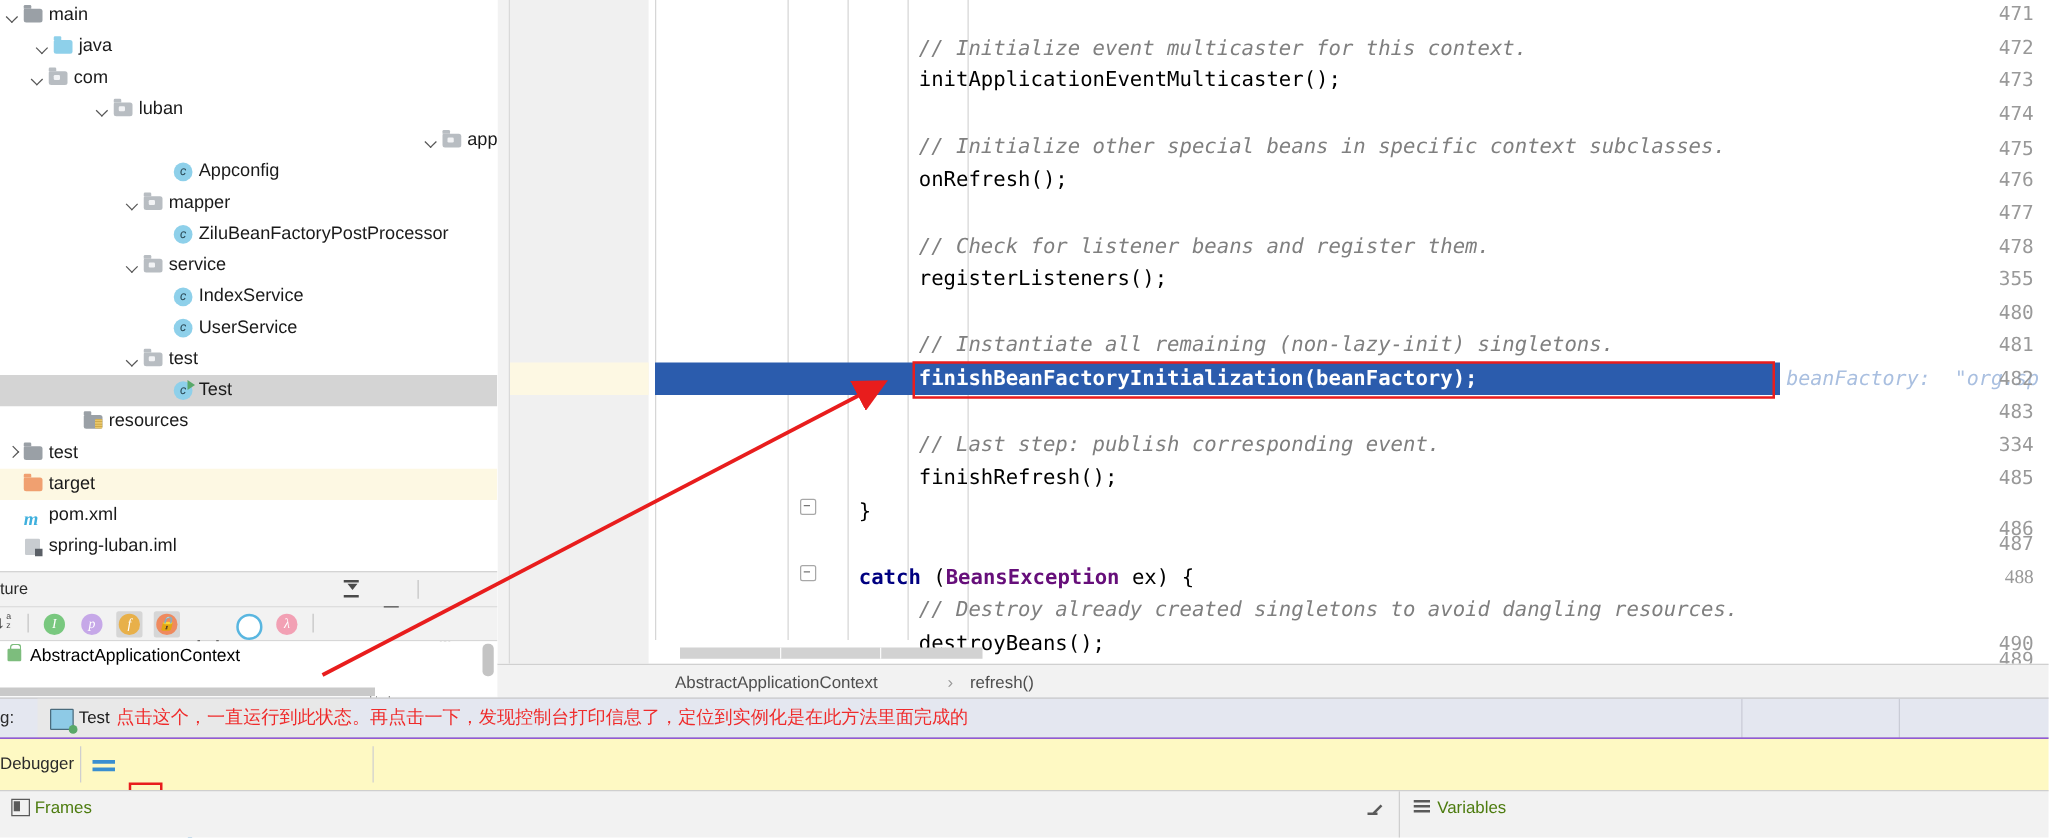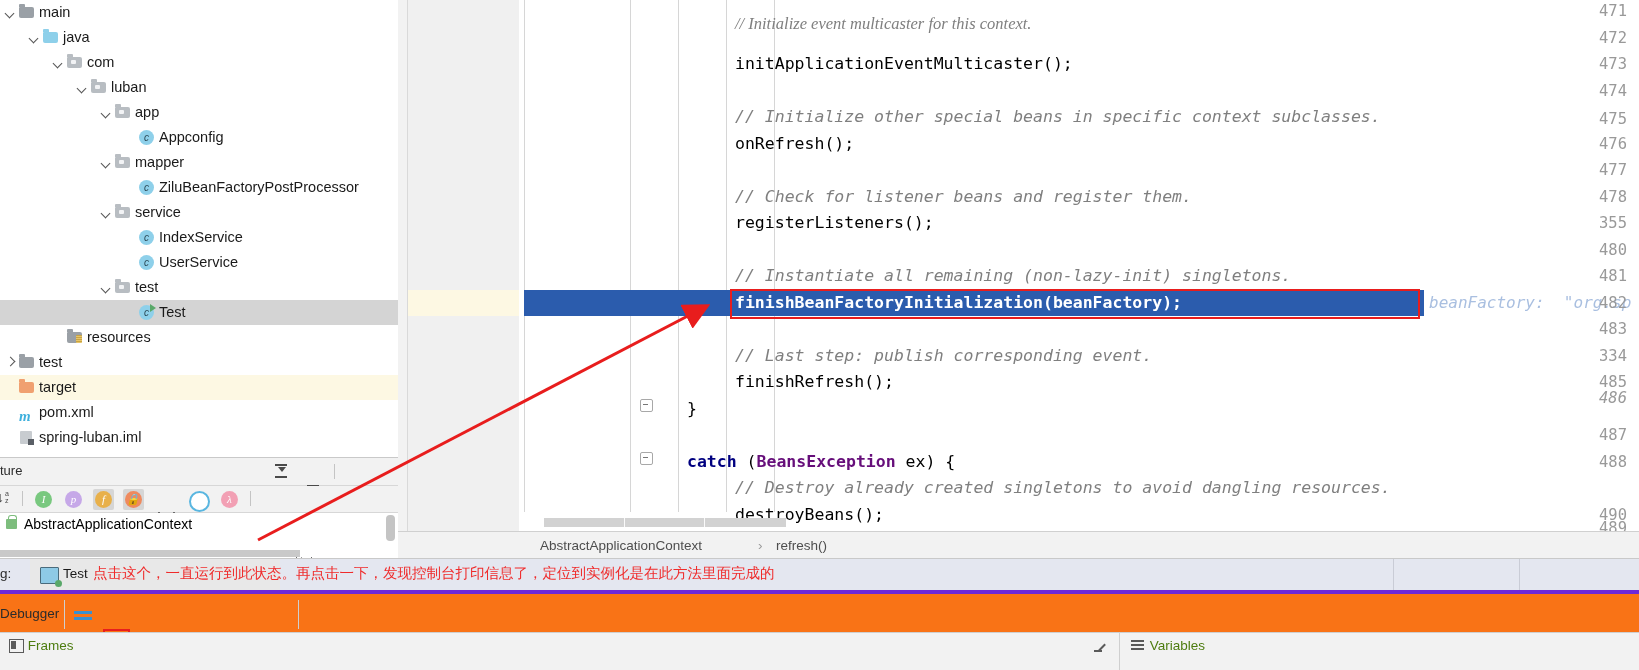--- a/index.html
+++ b/index.html
@@ -185,21 +185,21 @@
   .runtab-name{position:absolute;left:63px;top:7px;font-size:13.5px;color:#1a1a1a;}
   .annot-red{
     position:absolute;left:93px;top:5px;font-size:14.5px;color:#ef2b2b;white-space:nowrap;
     font-family:"DejaVu Sans","Liberation Sans",sans-serif;
   }
   .runbar-div{position:absolute;top:0;width:1px;height:32px;background:#c9ccd6;}
 
   
   .dbgbar{
     position:absolute;left:0;top:590px;width:1639px;height:42px;
-    background:#f97316;border-top:4px solid #6d28d9;
+    background:#fef9c3;border-top:1px solid #6d28d9;
   }
   .dbg-tablabel{position:absolute;left:0;top:12px;font-size:13.5px;color:#2b2b2b;}
   .dbg-sep{position:absolute;top:6px;width:1px;height:29px;background:#cfcfcf;}
   .dbgbtn{position:absolute;top:8px;width:27px;height:27px;}
   .dbgbtn.boxed{border:2px solid #e81d1d;box-sizing:border-box;}
   .ic-lines{position:relative;}
   .ic-lines:before{content:"";position:absolute;left:4px;top:9px;width:18px;height:3px;background:#3a8fd0;}
   .ic-lines:after{content:"";position:absolute;left:4px;top:15px;width:18px;height:3px;background:#3a8fd0;}
   .ic-resume{position:relative;}
   .ic-resume:before{content:"";position:absolute;left:6px;top:15px;width:9px;height:3px;background:#3a8fd0;transform:rotate(-45deg);}
@@ -230,23 +230,23 @@
 </style>
 </head>
 <body>
 
 <div class="root">
 
   <div class="project-panel">
     <div id="tree-host">
         <div class="tree-row" style="position: absolute; top: 0px; left: 0px; right: 0px;"><span style="padding-left: 4px;"><span class="chev open"></span><span class="ficon fo-grey"><i></i></span><span class="tlabel">main</span></span></div>
         <div class="tree-row" style="position: absolute; top: 25px; left: 0px; right: 0px;"><span style="padding-left: 28px;"><span class="chev open"></span><span class="ficon fo-blue"><i></i></span><span class="tlabel">java</span></span></div>
-        <div class="tree-row" style="position: absolute; top: 50px; left: 0px; right: 0px;"><span style="padding-left: 52px;"><span class="chev open"></span><span class="ficon fo-src"><i></i></span><span class="tlabel">com</span></span></div>
+        <div class="tree-row" style="position: absolute; top: 50px; left: 0px; right: 0px;"><span style="padding-left: 24px;"><span class="chev open"></span><span class="ficon fo-src"><i></i></span><span class="tlabel">com</span></span></div>
         <div class="tree-row" style="position: absolute; top: 75px; left: 0px; right: 0px;"><span style="padding-left: 76px;"><span class="chev open"></span><span class="ficon fo-src"><i></i></span><span class="tlabel">luban</span></span></div>
-        <div class="tree-row" style="position: absolute; top: 100px; left: 0px; right: 0px;"><span style="padding-left: 100px;"><span class="chev open"></span><span class="ficon fo-src"><i></i></span><span class="tlabel">app</span></span></div>
+        <div class="tree-row" style="position: absolute; top: 100px; left: 0px; right: 0px; text-align: right;"><span style="padding-left: 100px;"><span class="chev open"></span><span class="ficon fo-src"><i></i></span><span class="tlabel">app</span></span></div>
         <div class="tree-row" style="position: absolute; top: 125px; left: 0px; right: 0px;"><span style="padding-left: 124px;"><span class="chev"></span><span class="cicon"><b>c</b></span><span class="tlabel">Appconfig</span></span></div>
         <div class="tree-row" style="position: absolute; top: 150px; left: 0px; right: 0px;"><span style="padding-left: 100px;"><span class="chev open"></span><span class="ficon fo-src"><i></i></span><span class="tlabel">mapper</span></span></div>
         <div class="tree-row" style="position: absolute; top: 175px; left: 0px; right: 0px;"><span style="padding-left: 124px;"><span class="chev"></span><span class="cicon"><b>c</b></span><span class="tlabel">ZiluBeanFactoryPostProcessor</span></span></div>
         <div class="tree-row" style="position: absolute; top: 200px; left: 0px; right: 0px;"><span style="padding-left: 100px;"><span class="chev open"></span><span class="ficon fo-src"><i></i></span><span class="tlabel">service</span></span></div>
         <div class="tree-row" style="position: absolute; top: 225px; left: 0px; right: 0px;"><span style="padding-left: 124px;"><span class="chev"></span><span class="cicon"><b>c</b></span><span class="tlabel">IndexService</span></span></div>
         <div class="tree-row" style="position: absolute; top: 250px; left: 0px; right: 0px;"><span style="padding-left: 124px;"><span class="chev"></span><span class="cicon"><b>c</b></span><span class="tlabel">UserService</span></span></div>
         <div class="tree-row" style="position: absolute; top: 275px; left: 0px; right: 0px;"><span style="padding-left: 100px;"><span class="chev open"></span><span class="ficon fo-src"><i></i></span><span class="tlabel">test</span></span></div>
         <div class="tree-row selected" style="position: absolute; top: 300px; left: 0px; right: 0px;"><span style="padding-left: 124px;"><span class="chev"></span><span class="cicon runnable"><b>c</b></span><span class="tlabel">Test</span></span></div>
         <div class="tree-row" style="position: absolute; top: 325px; left: 0px; right: 0px;"><span style="padding-left: 52px;"><span class="chev"></span><span class="ficon fo-grey fo-res"><i></i></span><span class="tlabel">resources</span></span></div>
         <div class="tree-row" style="position: absolute; top: 350px; left: 0px; right: 0px;"><span style="padding-left: 4px;"><span class="chev closed"></span><span class="ficon fo-grey"><i></i></span><span class="tlabel">test</span></span></div>
@@ -311,21 +311,21 @@
   <div class="editor-wrap">
     <div class="gutter-left-strip"></div>
     <div class="gutter"></div>
     <div class="code-area">
       <div class="indent-guide" style="left:5px;"></div>
       <div class="indent-guide" style="left:111px;"></div>
       <div class="indent-guide" style="left:159px;"></div>
       <div class="indent-guide" style="left:207px;"></div>
       <div class="indent-guide" style="left:255px;"></div>
       <div id="code-host">
-          <div class="codeline cmt" style="top: 11px; left: 216px; font-family: Liberation Serif, serif;">// Initialize event multicaster for this context.</div>
+          <div class="codeline cmt" style="top: 26px; left: 216px;">// Initialize event multicaster for this context.</div>
           <div class="codeline" style="top: 51px; left: 216px;">initApplicationEventMulticaster();</div>
           <div class="codeline cmt" style="top: 104px; left: 216px;">// Initialize other special beans in specific context subclasses.</div>
           <div class="codeline" style="top: 130.5px; left: 216px;">onRefresh();</div>
           <div class="codeline cmt" style="top: 183.5px; left: 216px;">// Check for listener beans and register them.</div>
           <div class="codeline" style="top: 210px; left: 216px;">registerListeners();</div>
           <div class="codeline cmt" style="top: 263px; left: 216px;">// Instantiate all remaining (non-lazy-init) singletons.</div>
           <div class="sel-line" style="top: 289.5px; left: 5px; width: 900px; background: rgb(43, 92, 173);"></div>
           <div class="sel-code" style="top: 289.5px; left: 216px;">finishBeanFactoryInitialization(beanFactory);</div>
           <div class="red-box" style="top: 288.5px; left: 211px; width: 690px; height: 30px; border-color: rgb(232, 29, 29);"></div>
           <div class="inline-hint" style="top: 289.5px; left: 910px;">beanFactory:  "org.sp</div>
@@ -351,23 +351,23 @@
       <div class="lnum" style="top: 157px;">477</div>
       <div class="lnum" style="top: 183.5px;">478</div>
       <div class="lnum" style="top: 210px;">355</div>
       <div class="lnum" style="top: 236.5px;">480</div>
       <div class="lnum" style="top: 263px;">481</div>
       <div class="gutter-hl" style="top: 289.5px;"></div>
       <div class="lnum" style="top: 289.5px;">482</div>
       <div class="lnum" style="top: 316px;">483</div>
       <div class="lnum" style="top: 342.5px;">334</div>
       <div class="lnum" style="top: 369px;">485</div>
-      <div class="lnum" style="top: 385px; font-style: italic;">486</div>
+      <div class="lnum" style="top: 410px;">486</div>
       <div class="lnum" style="top: 422px;">487</div>
-      <div class="lnum" style="top: 448.5px;">488</div>
+      <div class="lnum" style="top: 448.5px; font-family: Liberation Serif, serif;">488</div>
       <div class="lnum" style="top: 475px; margin-top: 40px;">489</div>
       <div class="lnum" style="top: 501.5px;">490</div>
     </div>
 
   <div class="breadcrumb">
     <span class="bc-item" style="left:142px;">AbstractApplicationContext</span>
     <span class="bc-sep" style="left:360px;">›</span>
     <span class="bc-item" style="left:378px;">refresh()</span>
   </div>
 

